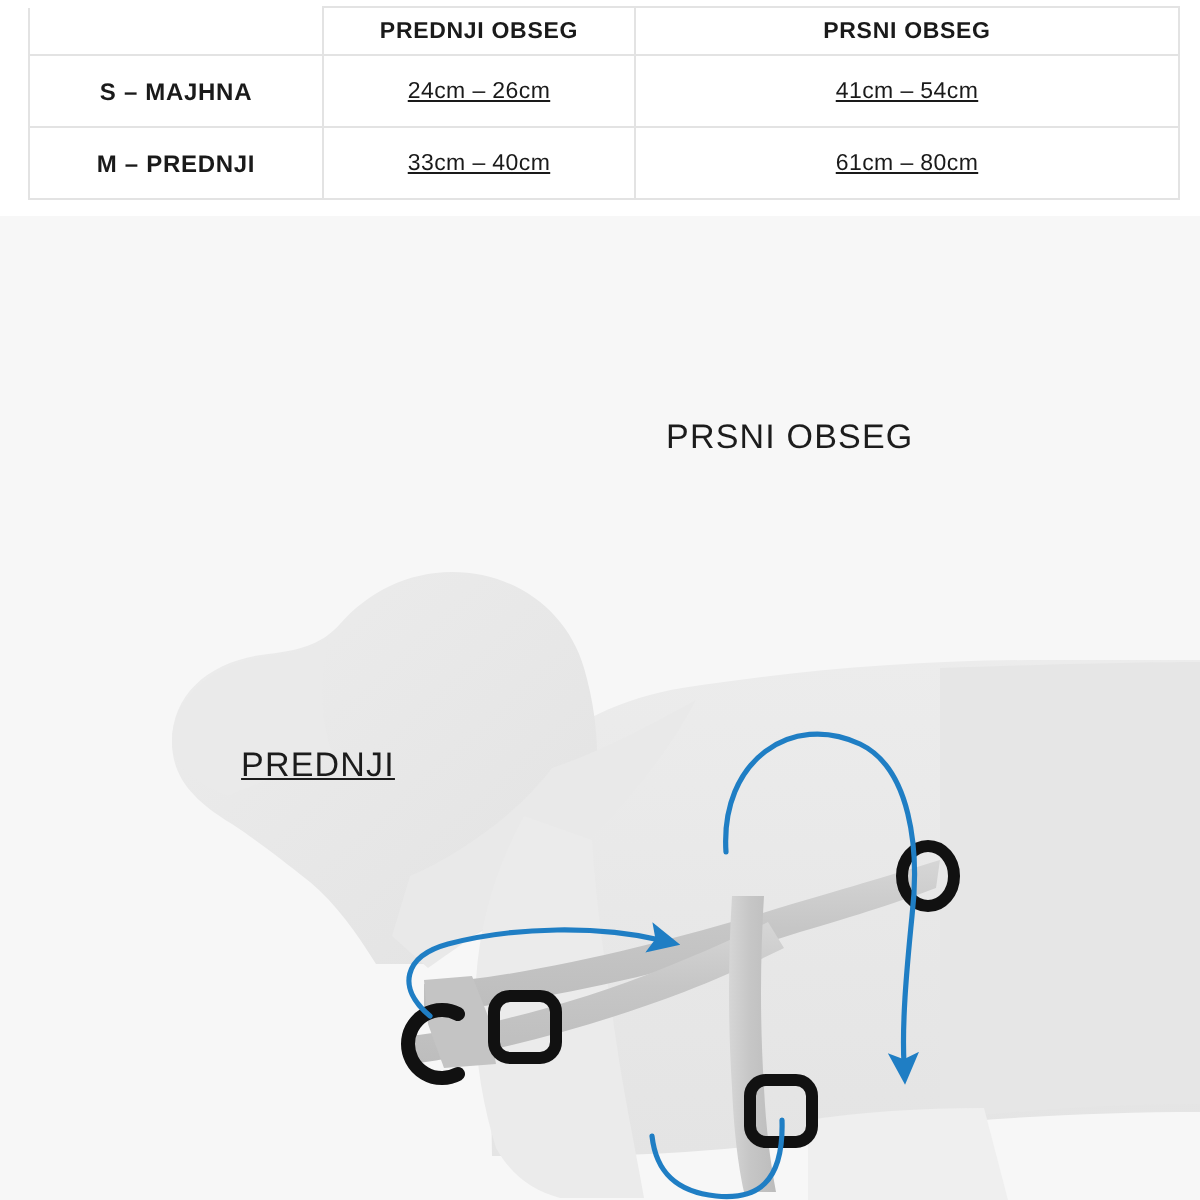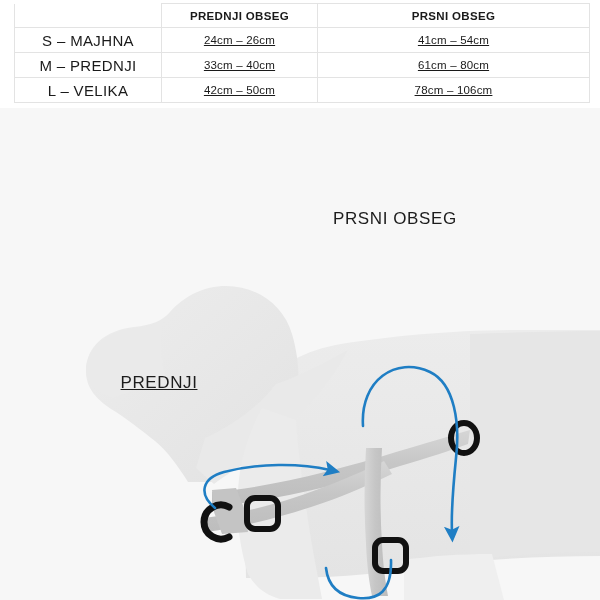--- a/index.html
+++ b/index.html
@@ -51,22 +51,22 @@
   .hdr-cell {
     font-size: 11.5px;
     font-weight: bold;
     letter-spacing: 0.35px;
     height: 23px;
   }
 
   .hdr-blank { border-top-color: #ffffff !important; }
 
   .size-cell {
-    font-size: 15px;
-    font-weight: normal;
+    font-size: 12px;
+    font-weight: bold;
     letter-spacing: 0.35px;
     height: 24px;
   }
 
   .val-cell {
     font-size: 11.5px;
     font-weight: normal;
     letter-spacing: 0.2px;
     height: 24px;
     text-decoration: underline;
@@ -115,25 +115,20 @@
         <tr>
           <td class="size-cell">S – MAJHNA</td>
           <td class="val-cell">24cm – 26cm</td>
           <td class="val-cell">41cm – 54cm</td>
         </tr>
         <tr>
           <td class="size-cell">M – PREDNJI</td>
           <td class="val-cell">33cm – 40cm</td>
           <td class="val-cell">61cm – 80cm</td>
         </tr>
-        <tr>
-          <td class="size-cell">L – VELIKA</td>
-          <td class="val-cell">42cm – 50cm</td>
-          <td class="val-cell">78cm – 106cm</td>
-        </tr>
       </tbody>
     </table>
   </div>
 
   <div class="illus">
 
     <svg width="600" height="492" viewBox="0 0 600 492" xmlns="http://www.w3.org/2000/svg">
 
       <defs>
         <linearGradient id="bodyGrad" x1="0" y1="0" x2="0" y2="1">

